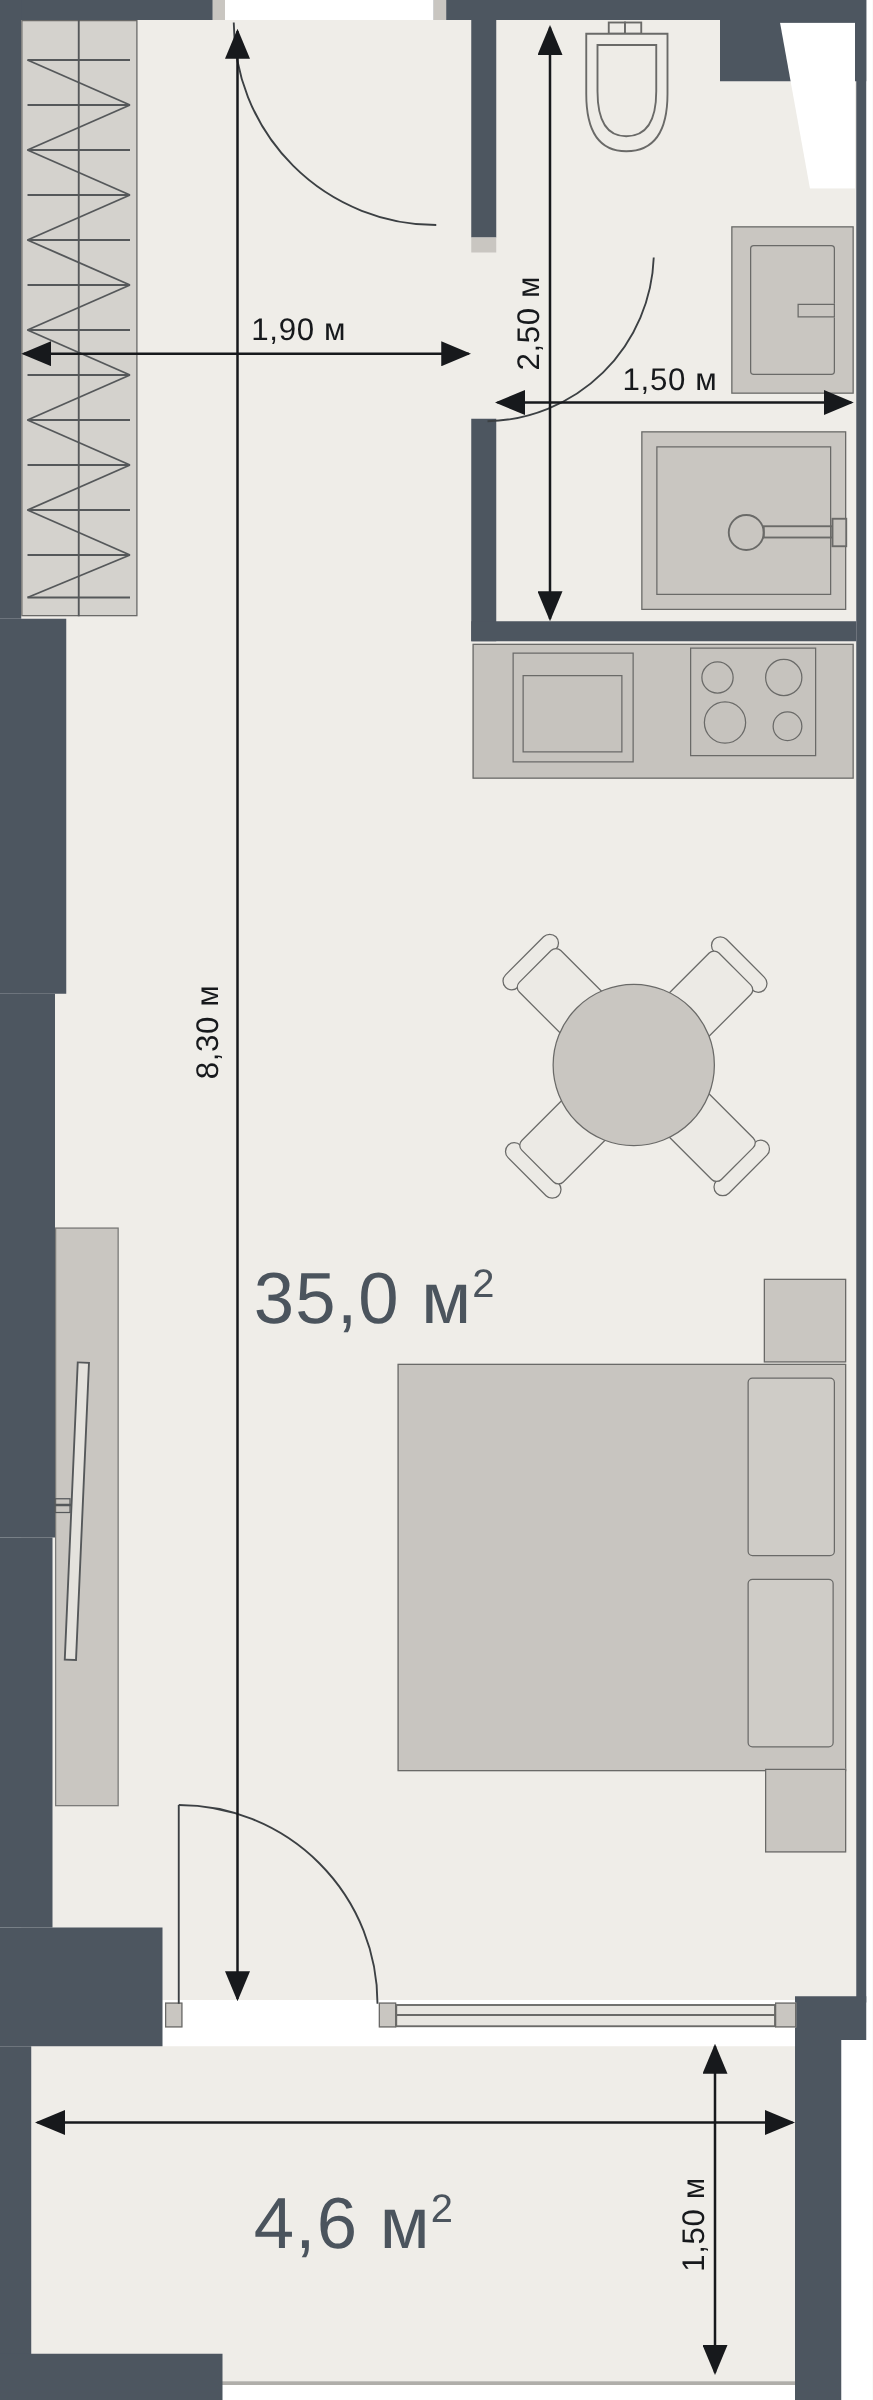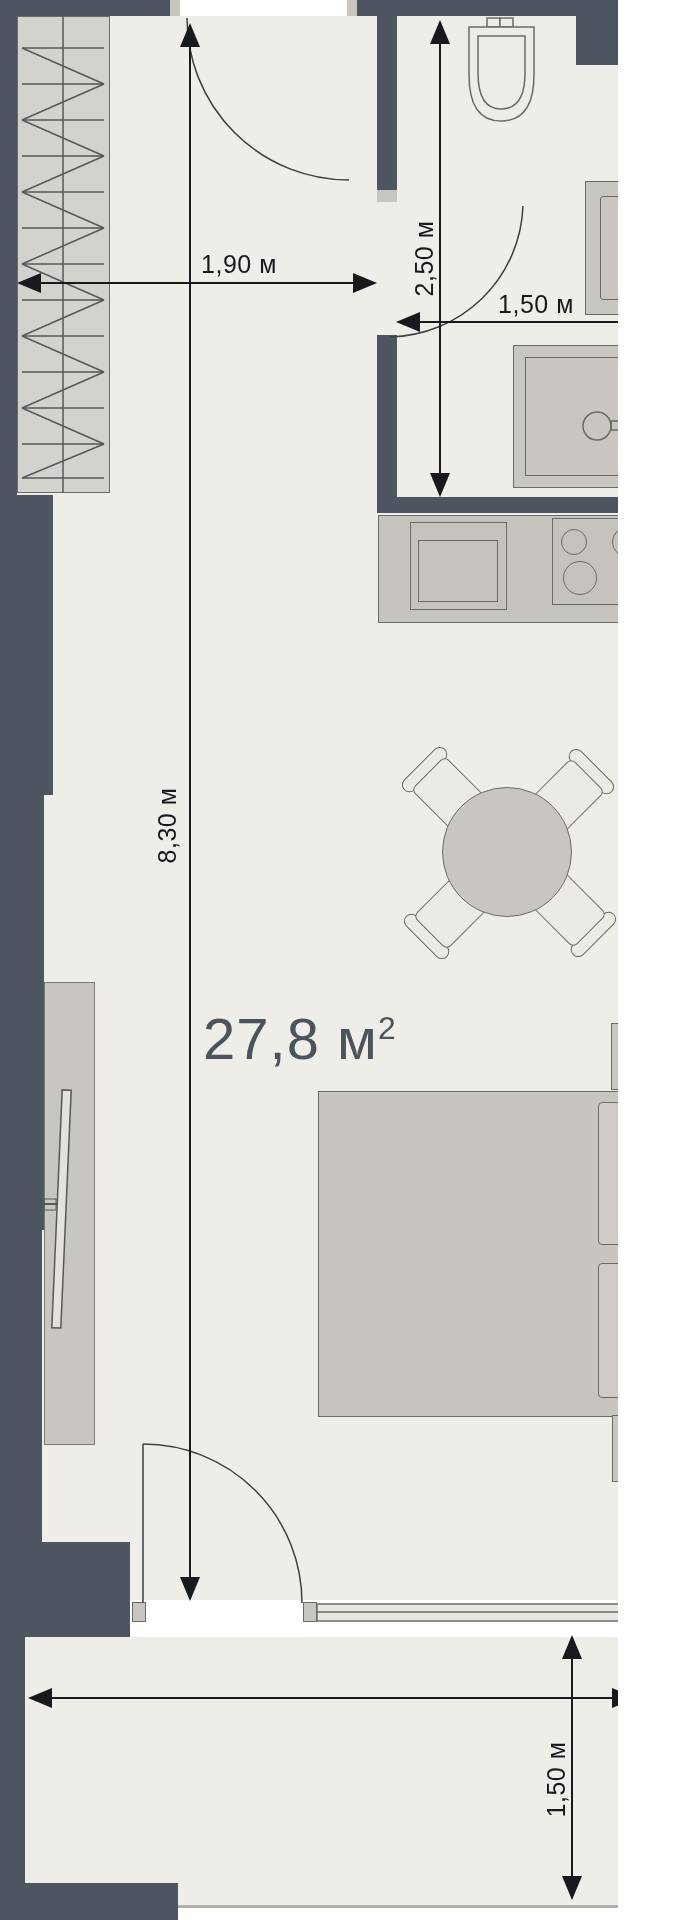--- a/index.html
+++ b/index.html
@@ -1,16 +1,16 @@
 <!DOCTYPE html>
 <html><head>
 <meta charset="utf-8">
 <style>
   html,body{margin:0;padding:0;background:#ffffff;}
-  #plan{position:relative;width:618px;height:1920px;background:#ffffff;overflow:hidden;
+  #plan{position:relative;width:693px;height:1920px;background:#ffffff;overflow:hidden;
         font-family:"Liberation Sans", sans-serif;}
   .abs{position:absolute;}
   .floor{background:#efede8;z-index:1;}
   .wall{background:#4d5660;z-index:2;}
   .jamb{background:#c9c6c1;z-index:3;}
   .win{background:#ffffff;z-index:3;}
   .furn{z-index:4;box-sizing:border-box;border:1.5px solid #6a6a68;background:#c9c6c1;}
   .furn-light{background:#d4d2cd;}
   .nofill{background:transparent;}
   svg.overlay{position:absolute;left:0;top:0;z-index:5;pointer-events:none;}
@@ -188,16 +188,19 @@
     </g>
   </svg>
 
   <div class="dim-label" style="left:139px;top:250px;">1,90 м</div>
   <div class="dim-label rot" style="left:324px;top:244px;">2,50 м</div>
   <div class="dim-label" style="left:436px;top:290px;">1,50 м</div>
   <div class="dim-label rot" style="left:67px;top:811px;">8,30 м</div>
   <div class="dim-label rot" style="left:456px;top:1765px;">1,50 м</div>
 
   <div class="area-label" style="left:203px;top:1005px;">
-    <span>27,8 м</span><sup>2</sup>
+    <span>35,0 м</span><sup>2</sup>
+  </div>
+  <div class="area-label" style="left:203px;top:1745px;">
+    <span>4,6 м</span><sup>2</sup>
   </div>
 
 </div>
 
 </body></html>

